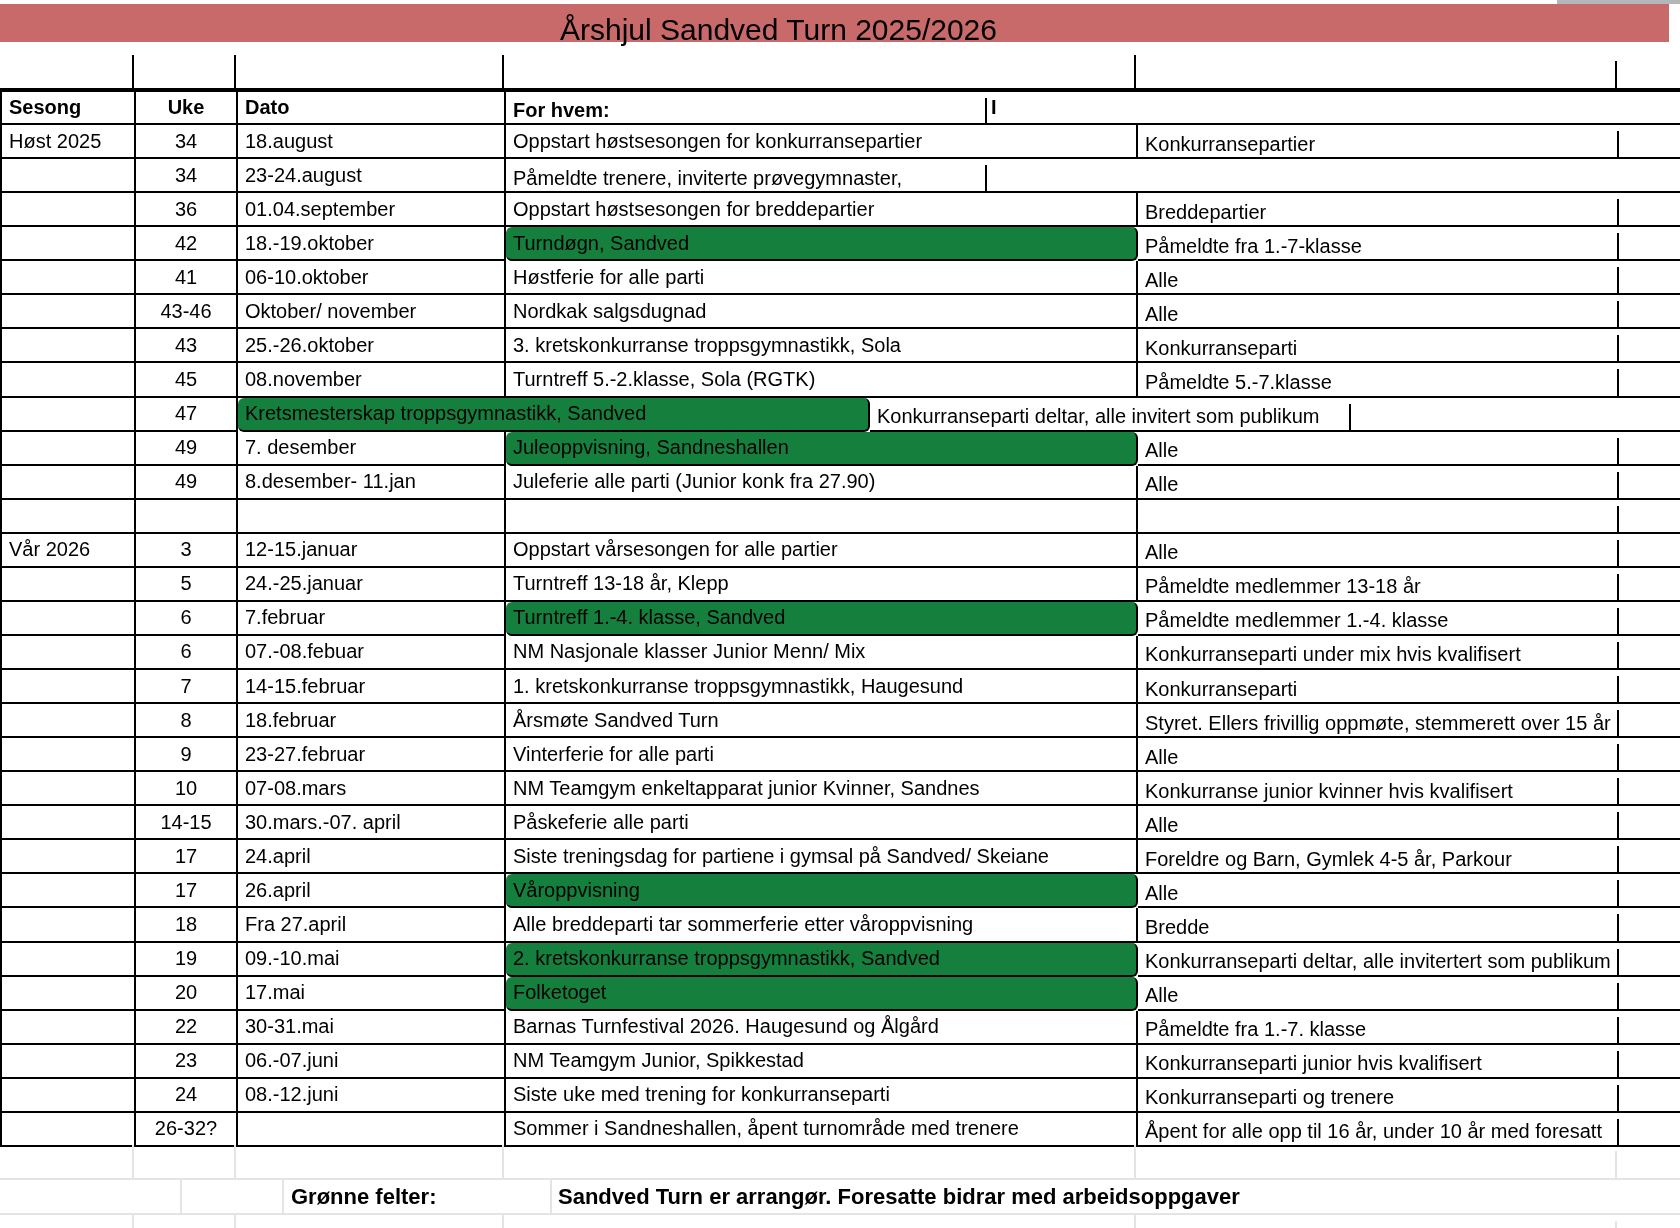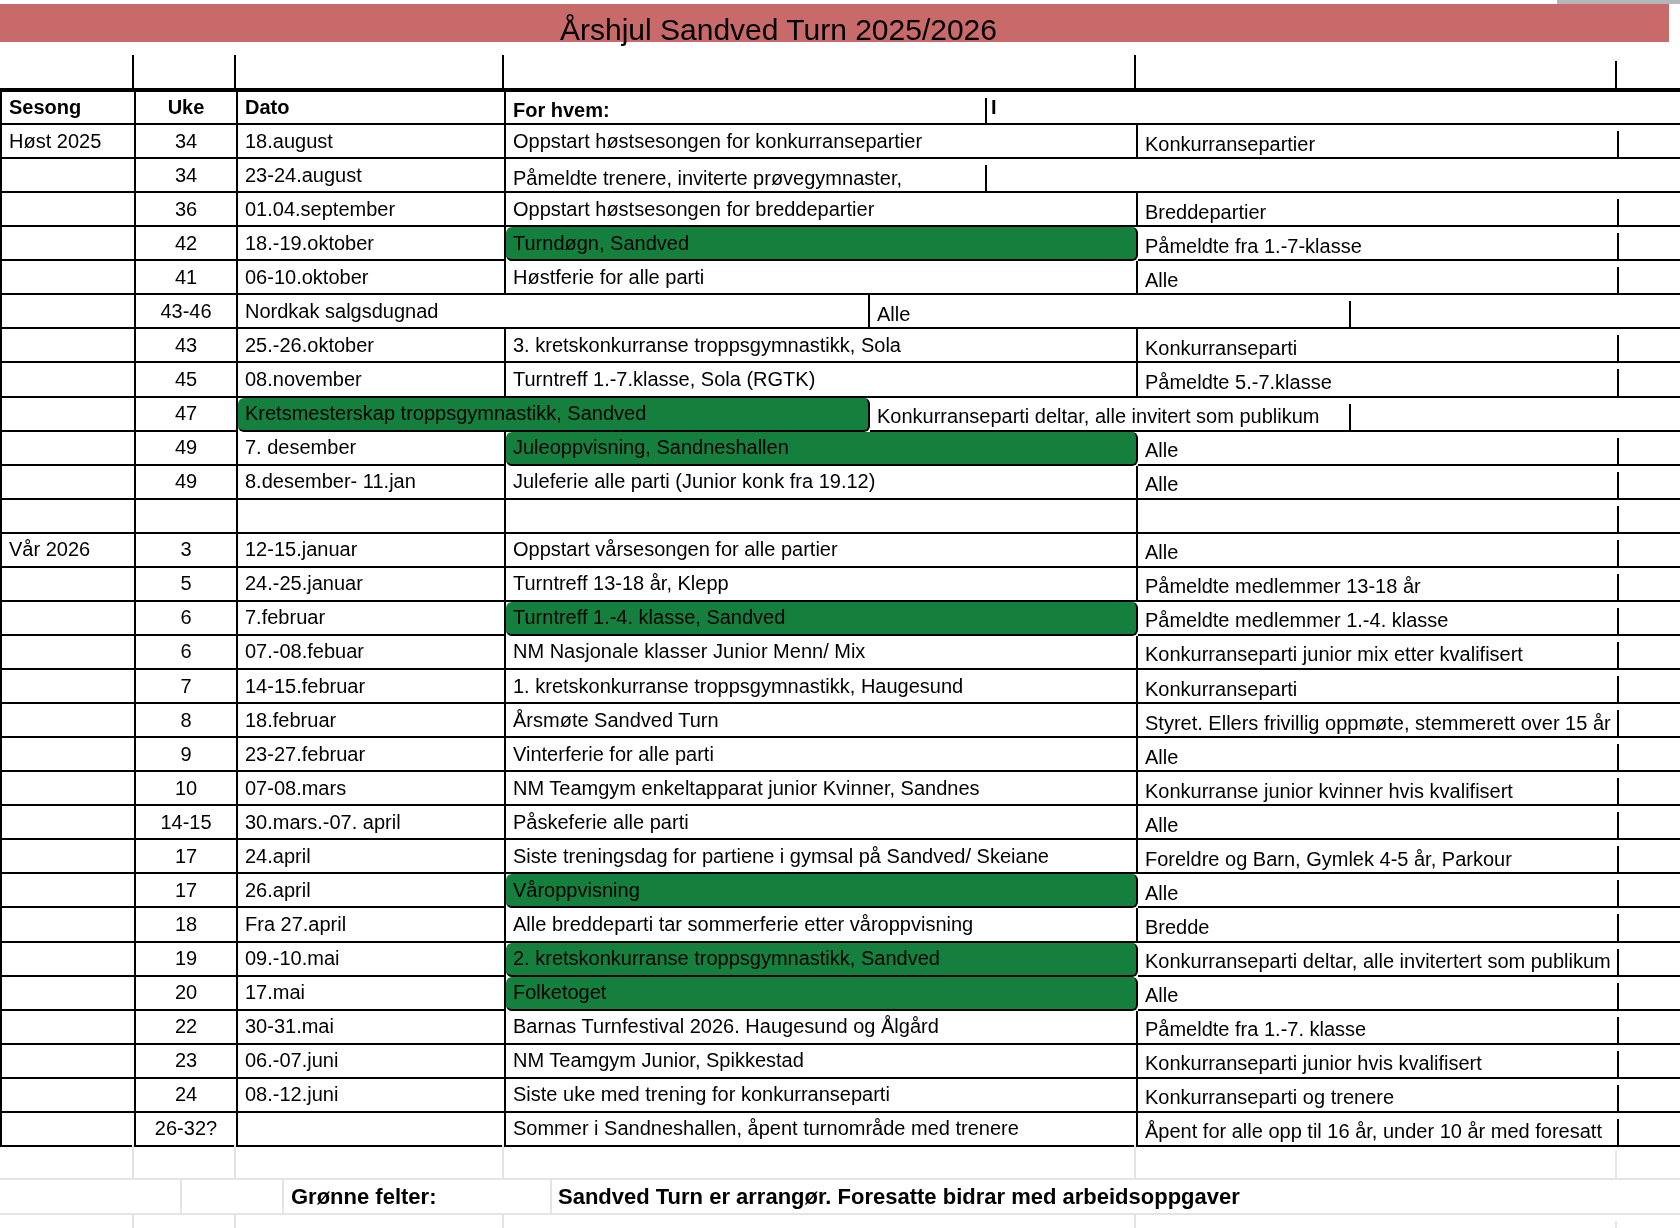--- a/index.html
+++ b/index.html
@@ -105,37 +105,38 @@
         <div class="cell c0"></div>
         <div class="cell c1">41</div>
         <div class="cell c2">06-10.oktober</div>
         <div class="cell c3">Høstferie for alle parti</div>
         <div class="cell c4">Alle</div>
         <div class="cell c5"></div>
       </div>
       <div class="trow">
         <div class="cell c0"></div>
         <div class="cell c1">43-46</div>
+        <div class="cell c2">Oktober/ november</div>
         <div class="cell c3">Nordkak salgsdugnad</div>
         <div class="cell c4">Alle</div>
         <div class="cell c5"></div>
       </div>
       <div class="trow">
         <div class="cell c0"></div>
         <div class="cell c1">43</div>
         <div class="cell c2">25.-26.oktober</div>
         <div class="cell c3">3. kretskonkurranse troppsgymnastikk, Sola</div>
         <div class="cell c4">Konkurranseparti</div>
         <div class="cell c5"></div>
       </div>
       <div class="trow">
         <div class="cell c0"></div>
         <div class="cell c1">45</div>
         <div class="cell c2">08.november</div>
-        <div class="cell c3">Turntreff 1.-7.klasse, Sola (RGTK)</div>
+        <div class="cell c3">Turntreff 5.-2.klasse, Sola (RGTK)</div>
         <div class="cell c4">Påmeldte 5.-7.klasse</div>
         <div class="cell c5"></div>
       </div>
       <div class="trow">
         <div class="cell c0"></div>
         <div class="cell c1">47</div>
         <div class="cell c3 green">Kretsmesterskap troppsgymnastikk, Sandved</div>
         <div class="cell c4">Konkurranseparti deltar, alle invitert som publikum</div>
         <div class="cell c5"></div>
       </div>
@@ -144,21 +145,21 @@
         <div class="cell c1">49</div>
         <div class="cell c2">7. desember</div>
         <div class="cell c3 green">Juleoppvisning, Sandneshallen</div>
         <div class="cell c4">Alle</div>
         <div class="cell c5"></div>
       </div>
       <div class="trow">
         <div class="cell c0"></div>
         <div class="cell c1">49</div>
         <div class="cell c2">8.desember- 11.jan</div>
-        <div class="cell c3">Juleferie alle parti (Junior konk fra 19.12)</div>
+        <div class="cell c3">Juleferie alle parti (Junior konk fra 27.90)</div>
         <div class="cell c4">Alle</div>
         <div class="cell c5"></div>
       </div>
       <div class="trow">
         <div class="cell c0"></div>
         <div class="cell c1"></div>
         <div class="cell c2"></div>
         <div class="cell c3"></div>
         <div class="cell c4"></div>
         <div class="cell c5"></div>
@@ -185,21 +186,21 @@
         <div class="cell c2">7.februar</div>
         <div class="cell c3 green">Turntreff 1.-4. klasse, Sandved</div>
         <div class="cell c4">Påmeldte medlemmer 1.-4. klasse</div>
         <div class="cell c5"></div>
       </div>
       <div class="trow">
         <div class="cell c0"></div>
         <div class="cell c1">6</div>
         <div class="cell c2">07.-08.febuar</div>
         <div class="cell c3">NM Nasjonale klasser Junior Menn/ Mix</div>
-        <div class="cell c4">Konkurranseparti junior mix etter kvalifisert</div>
+        <div class="cell c4">Konkurranseparti under mix hvis kvalifisert</div>
         <div class="cell c5"></div>
       </div>
       <div class="trow">
         <div class="cell c0"></div>
         <div class="cell c1">7</div>
         <div class="cell c2">14-15.februar</div>
         <div class="cell c3">1. kretskonkurranse troppsgymnastikk, Haugesund</div>
         <div class="cell c4">Konkurranseparti</div>
         <div class="cell c5"></div>
       </div>

